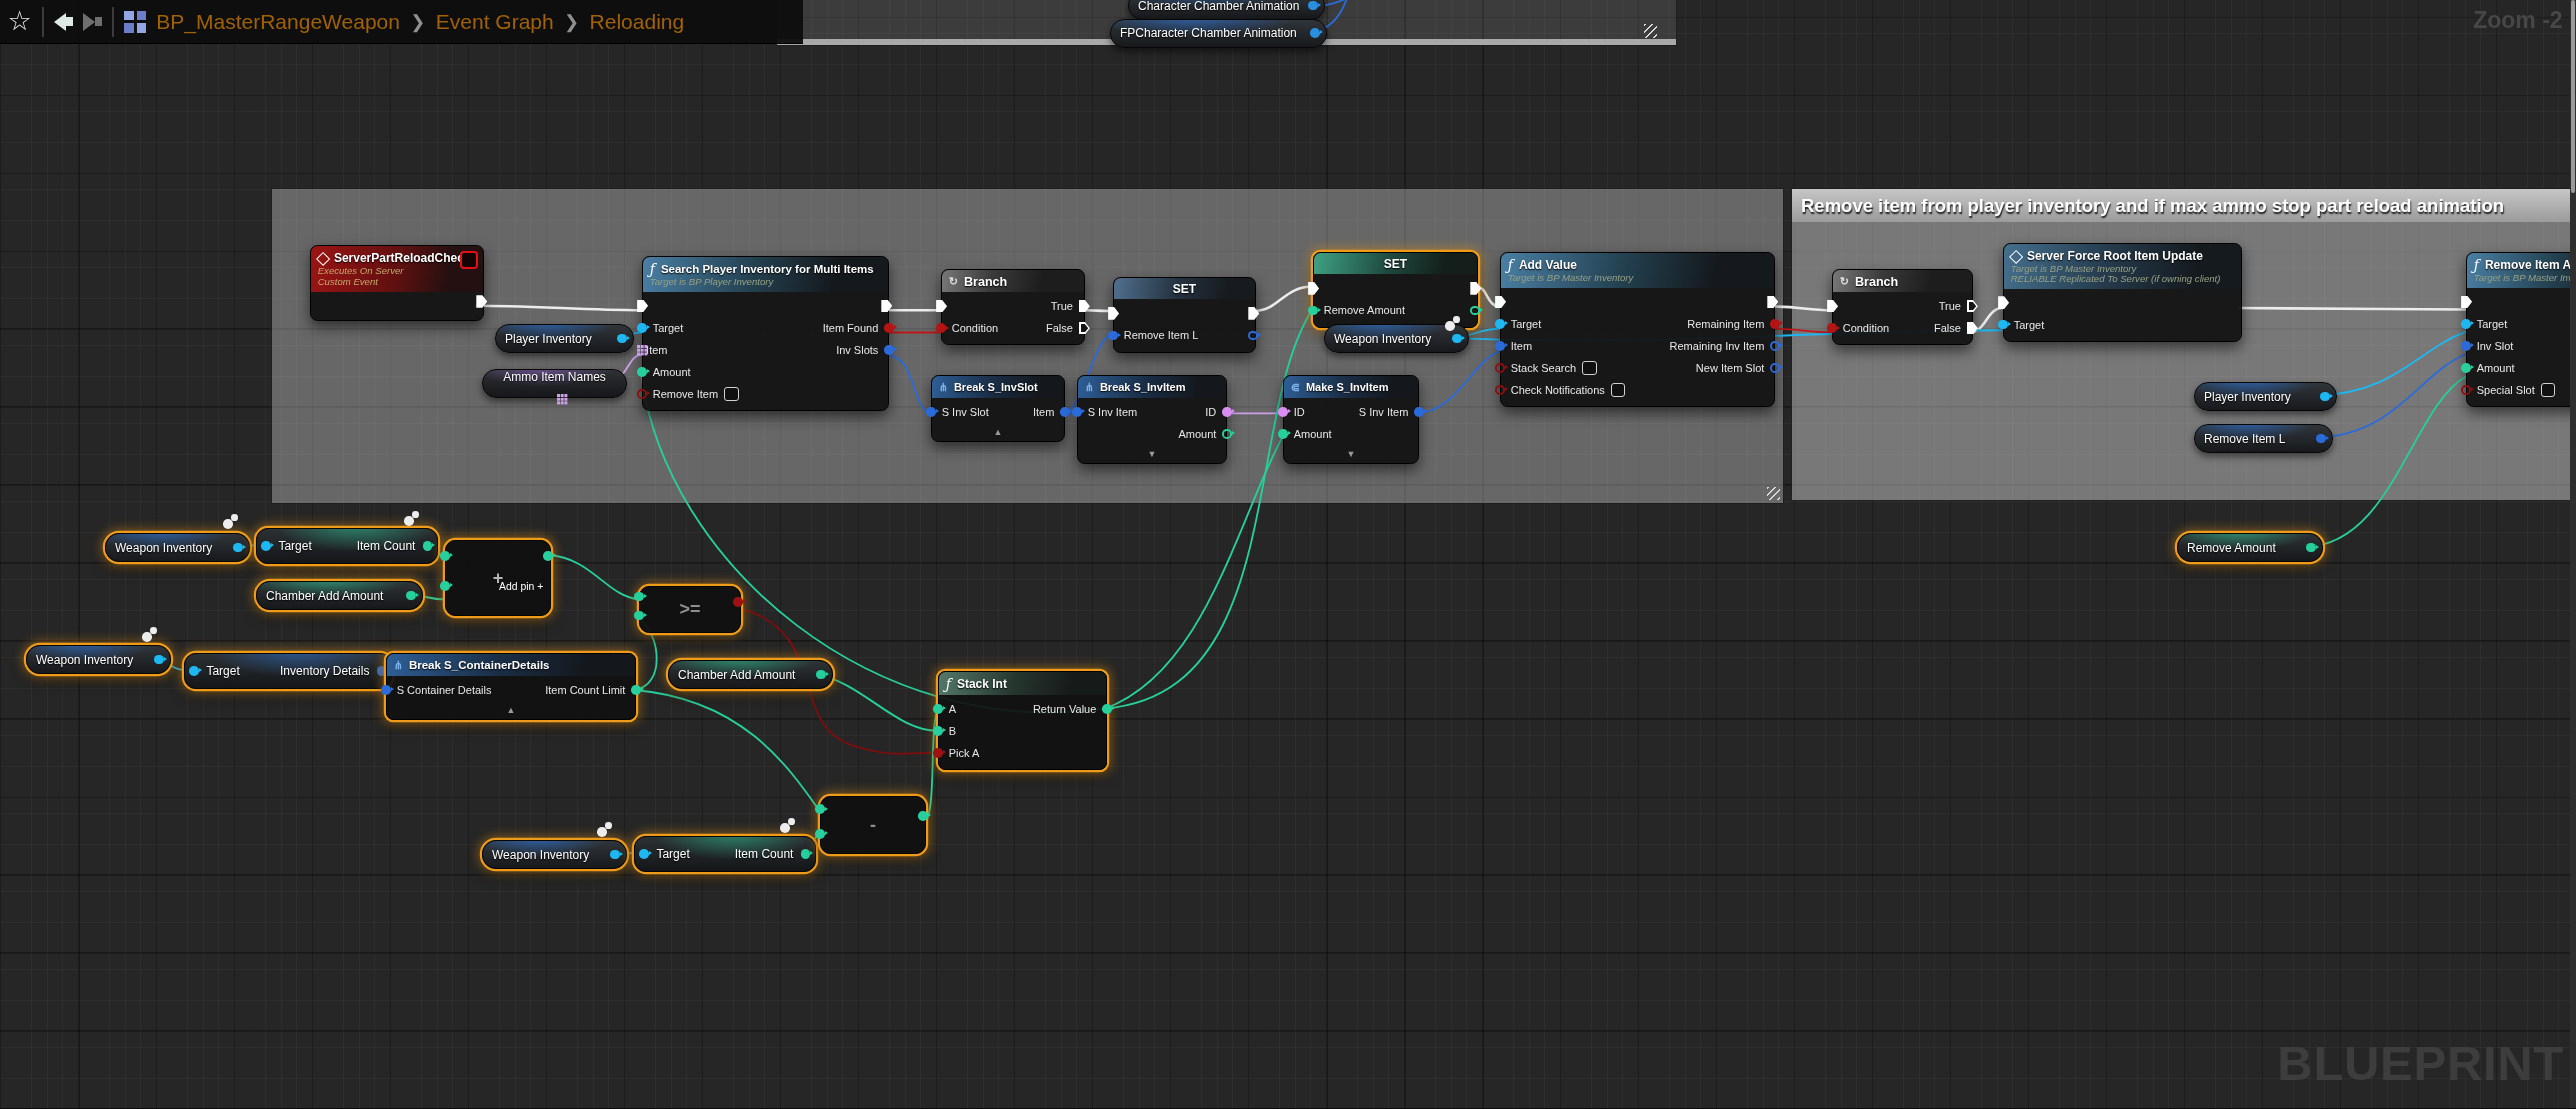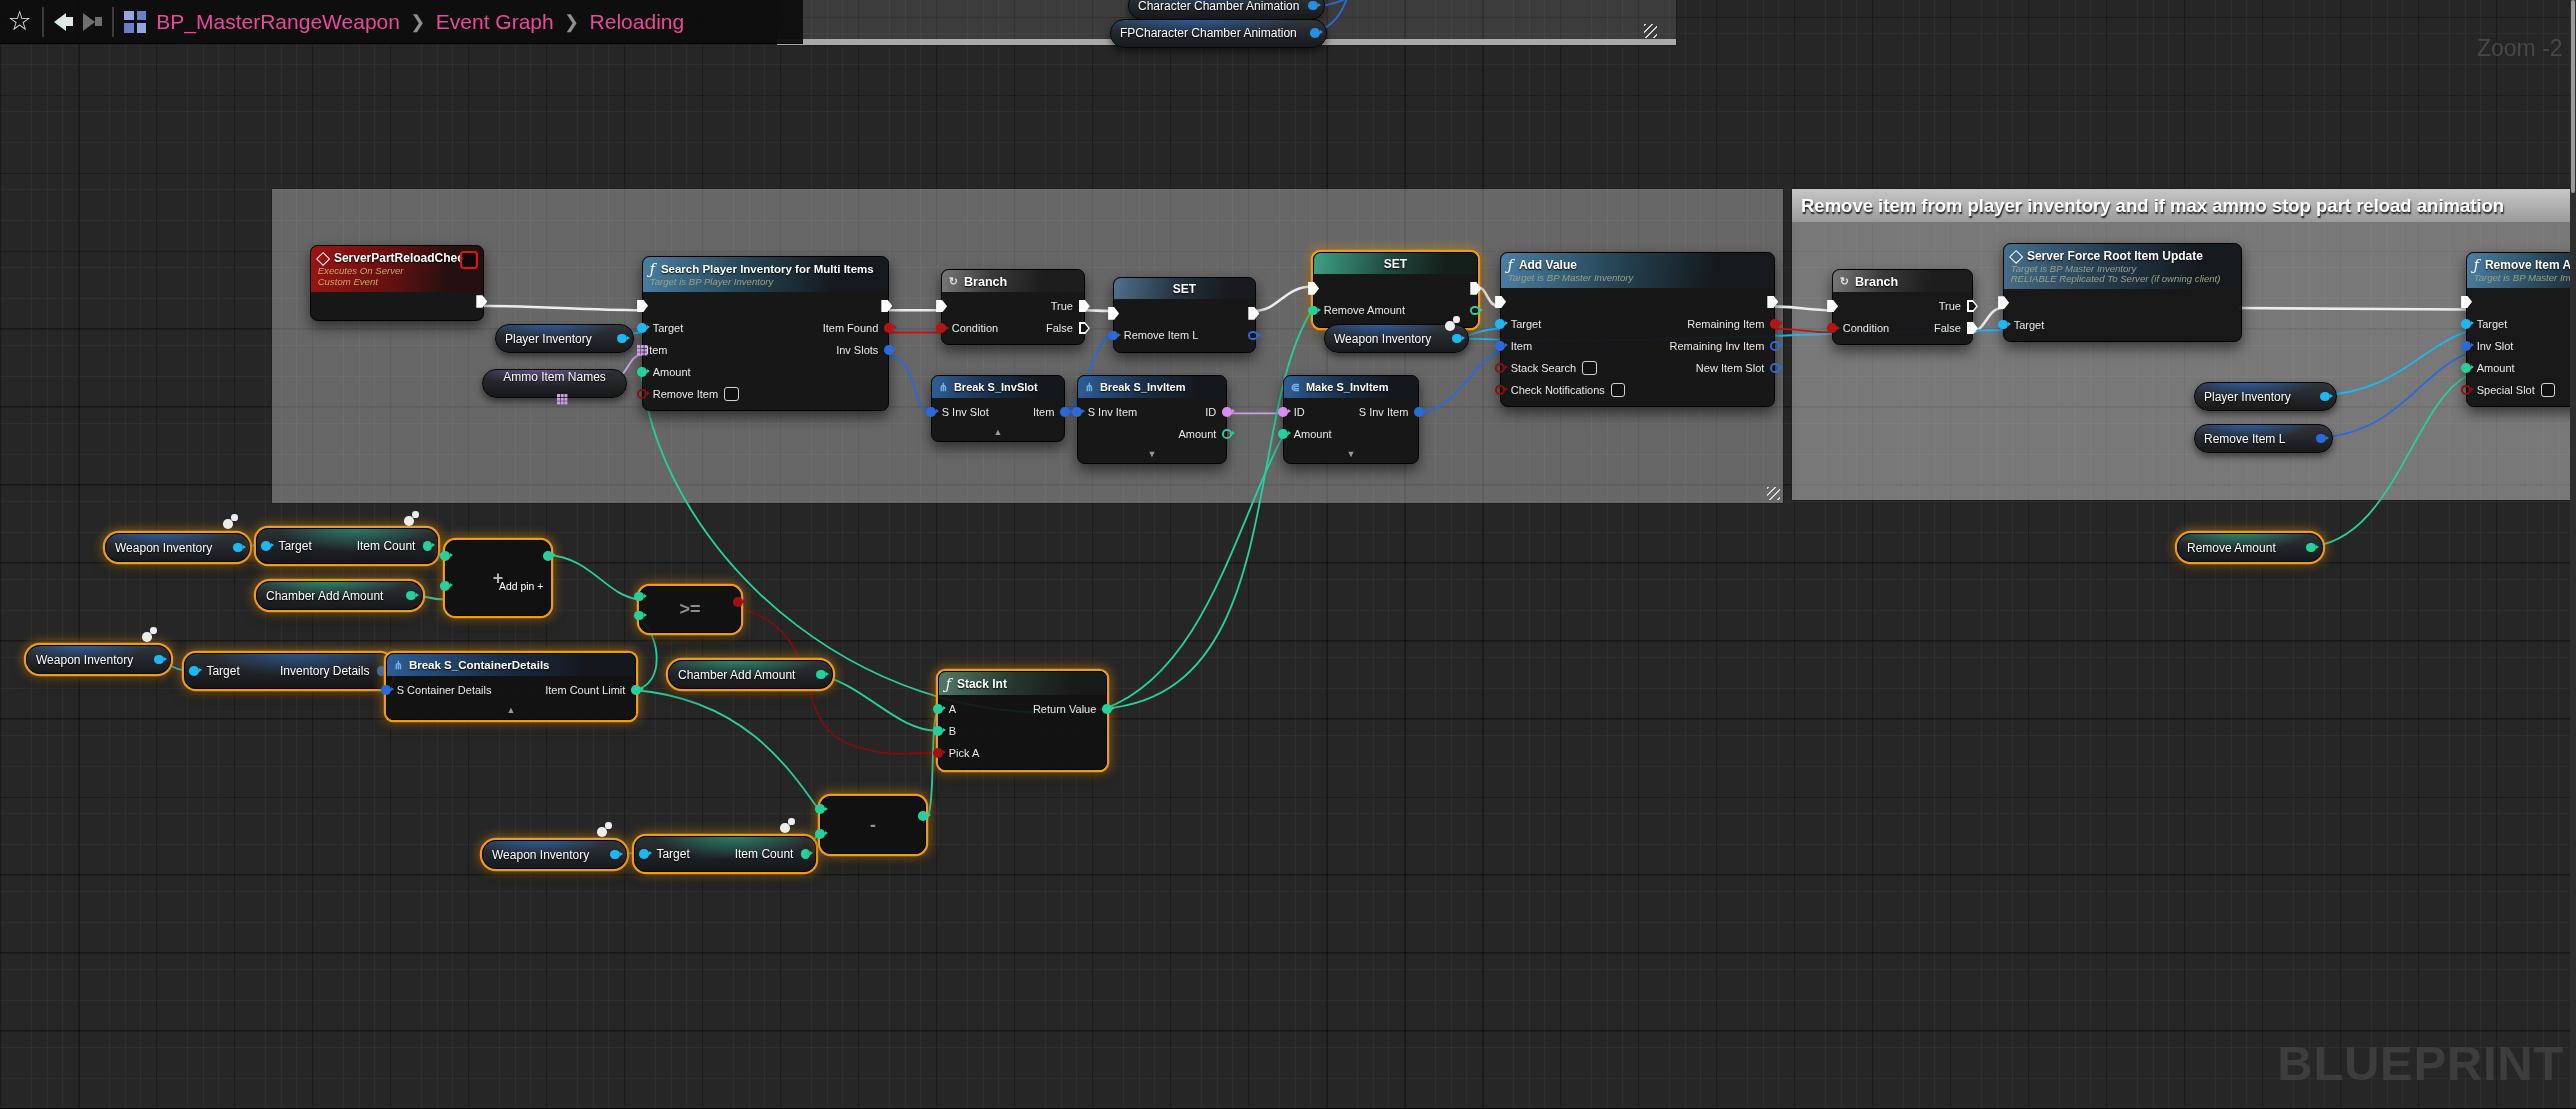--- a/index.html
+++ b/index.html
@@ -22,23 +22,23 @@
   .navarr .tail{width:6.7px;height:9px;}
   .back .head{border-right:12.6px solid #dfe9e4;}
   .back .tail{background:#dfe9e4;}
   .fwd .head{border-left:12.6px solid #6f6f6f;}
   .fwd .tail{background:#6f6f6f;}
   .gridicon{position:relative;width:22px;height:22px;}
   .gridicon i{position:absolute;width:9.6px;height:9.6px;background:#93a5e2;}
   .gridicon i:nth-child(2){left:12.6px;top:0;background:#6a7ec9;}
   .gridicon i:nth-child(3){left:0;top:12.6px;background:#6a7ec9;}
   .gridicon i:nth-child(4){left:12.6px;top:12.6px;}
-  .crumb{font-size:21px;color:#ec4899;}
+  .crumb{font-size:21px;color:#a16207;}
   .chev{font-size:18px;color:#8f8f8f;}
-  .zoomlbl{position:absolute;right:13.4px;top:7.4px;font-size:23px;font-weight:normal;color:#474747;z-index:40;margin-top:28px;}
+  .zoomlbl{position:absolute;right:13.4px;top:7.4px;font-size:23px;font-weight:bold;color:#474747;z-index:40;}
   .watermark{position:absolute;right:12px;bottom:19px;font-size:49px;font-weight:bold;color:#3d3d3d;
              letter-spacing:0.7px;z-index:1;}
   .vscroll{position:absolute;right:0;top:0;width:6px;height:1110px;background:#2e2e2e;z-index:41;}
   .vscroll i{position:absolute;left:0.7px;top:0;width:4.5px;height:193px;background:#9a9a9a;border-radius:2.2px;}
   .botline{position:absolute;left:0;bottom:0;width:100%;height:2.2px;background:#0a0a0a;z-index:41;}
   
   .comment{position:absolute;border:0.7px solid #1f1f1f;z-index:1;}
   .ctitle{height:33px;background:linear-gradient(180deg,#c6c6c6,#9b9b9b);display:flex;align-items:center;
           padding:0 9px;font-size:18.5px;font-weight:bold;color:#fff;
           text-shadow:0.7px 1.5px 1.5px rgba(0,0,0,.85);white-space:nowrap;overflow:hidden;}

